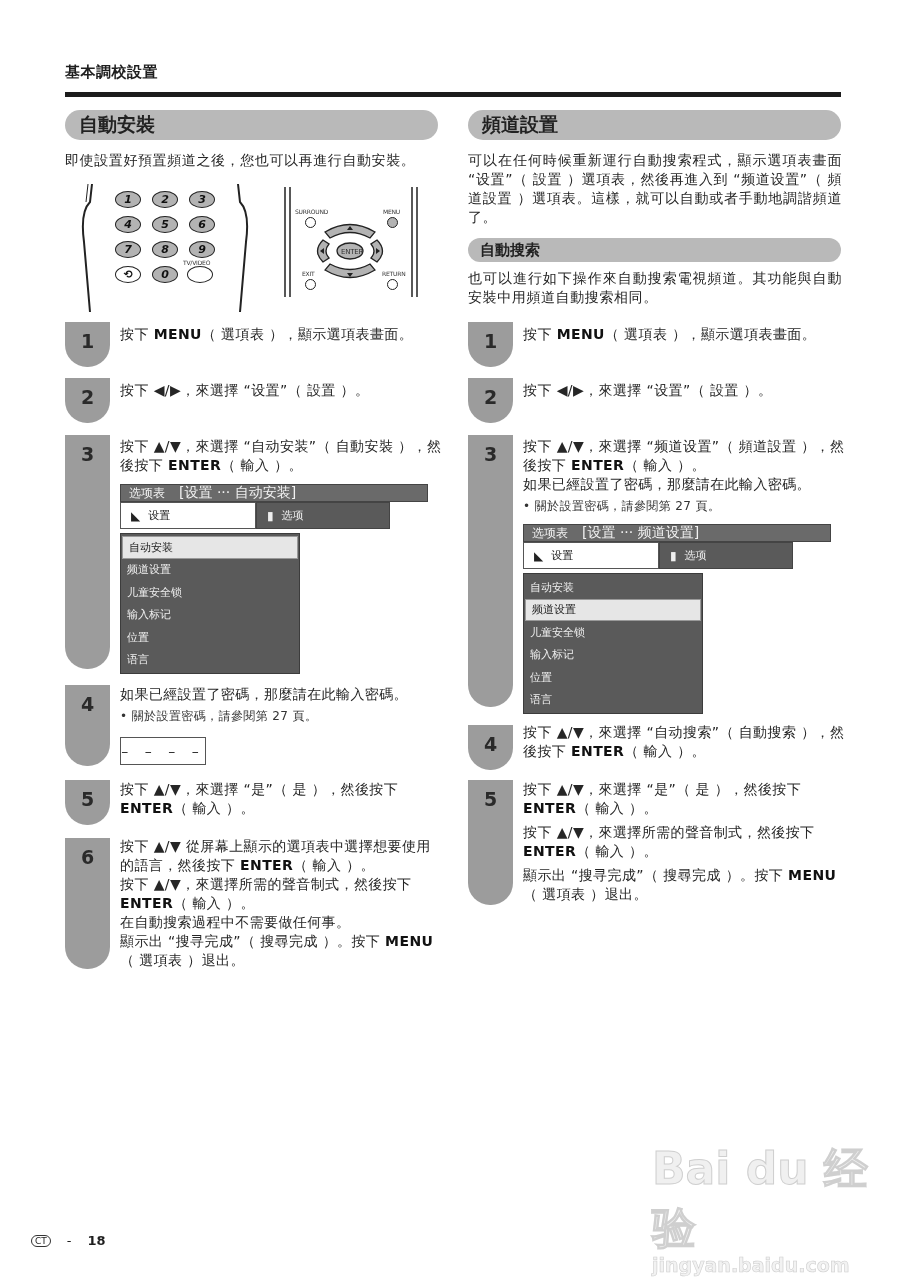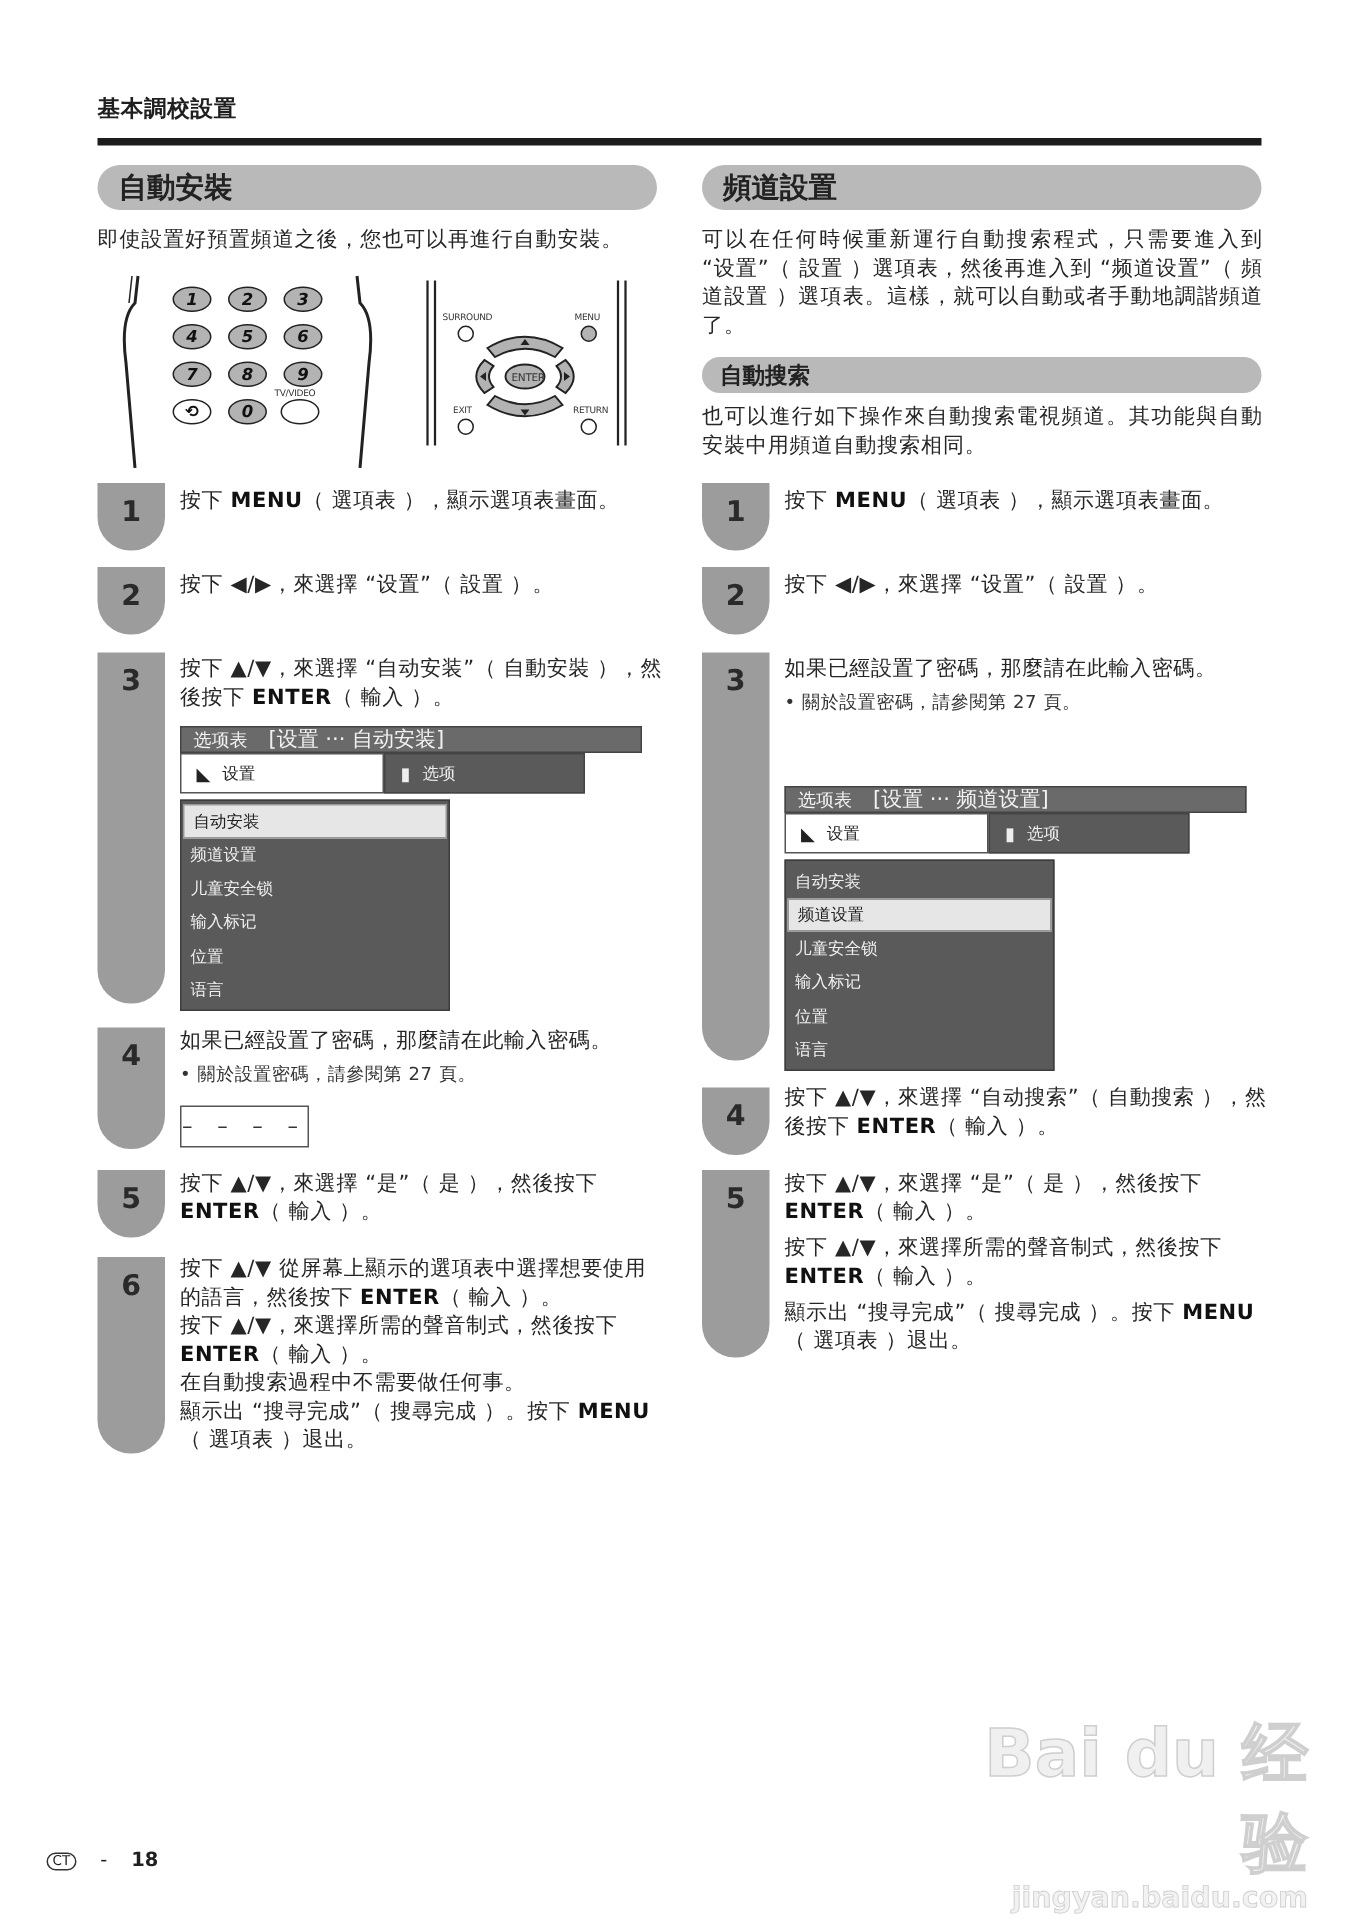--- a/index.html
+++ b/index.html
@@ -68,21 +68,21 @@
     background: #b3b3b3; border: 1.5px solid #222; box-sizing: border-box;
     display: flex; align-items: center; justify-content: center;
     font-size: 11px; font-weight: bold; font-style: italic; color: #111;
   }
   .remote-btn.plain { background: #fff; }
   .remote-label { position: absolute; font-size: 6px; color: #333; letter-spacing: -0.2px; }
   .round-small { position: absolute; width: 11px; height: 11px; border-radius: 50%; border: 1.3px solid #222; box-sizing: border-box; background: #fff; }
 
   .footer { left: 31px; top: 1233px; font-size: 13px; font-weight: bold; display: flex; align-items: center; gap: 16px; }
   .ct-mark { display: inline-block; border: 1px solid #333; border-radius: 8px; padding: 0 3px; font-size: 9px; font-weight: normal; }
-  .watermark { left: 632px; top: 1140px; width: 240px; height: 120px; color: #e6e6e6; text-align: right; }
+  .watermark { left: 652px; top: 1140px; width: 240px; height: 120px; color: #e6e6e6; }
   .wm-big { font-size: 44px; font-weight: bold; color: #f0f0f0; -webkit-text-stroke: 1px #cfcfcf; }
   .wm-url { font-size: 19px; font-weight: bold; color: #f2f2f2; -webkit-text-stroke: 0.6px #cfcfcf; margin-top: -4px; }
 </style>
 </head>
 <body>
 
 <div class="abs header-title">基本調校設置</div>
 <div class="abs header-rule"></div>
 
 <div class="abs section-pill" style="left:65px; top:110px; width:373px;">自動安裝</div>
@@ -176,32 +176,33 @@
 
 <div class="step-badge" style="left:65px; top:838px; height:131px;">6</div>
 <div class="step-text" style="left:120px; top:837px; width:320px;">
   <div><span>按下 ▲/▼ 從屏幕上顯示的選項表中選擇想要使用的語言，然後按下 </span><b>ENTER</b><span>（ 輸入 ）。</span></div>
   <div><span>按下 ▲/▼，來選擇所需的聲音制式，然後按下 </span><b>ENTER</b><span>（ 輸入 ）。</span></div>
   <div>在自動搜索過程中不需要做任何事。</div>
   <div><span>顯示出 “搜寻完成”（ 搜尋完成 ）。按下 </span><b>MENU</b><span>（ 選項表 ）退出。</span></div>
 </div>
 
 <div class="abs section-pill" style="left:468px; top:110px; width:373px;">頻道設置</div>
-<div class="abs para" style="left:468px; top:151px; width:374px;">可以在任何時候重新運行自動搜索程式，只需要進入到 “设置”（ 設置 ）選項表，然後再進入到 “频道设置”（ 頻道設置 ）選項表。這樣，就可以自動或者手動地調諧頻道了。</div>
+<div class="abs para" style="left:468px; top:151px; width:374px;">可以在任何時候重新運行自動搜索程式，顯示選項表畫面 “设置”（ 設置 ）選項表，然後再進入到 “频道设置”（ 頻道設置 ）選項表。這樣，就可以自動或者手動地調諧頻道了。</div>
 <div class="abs sub-pill" style="left:468px; top:238px; width:373px;">自動搜索</div>
 <div class="abs para" style="left:468px; top:269px; width:374px;">也可以進行如下操作來自動搜索電視頻道。其功能與自動安裝中用頻道自動搜索相同。</div>
 
 <div class="step-badge" style="left:468px; top:322px; height:45px;">1</div>
 <div class="step-text" style="left:523px; top:325px; width:320px;"><span>按下 </span><b>MENU</b><span>（ 選項表 ），顯示選項表畫面。</span></div>
 
 <div class="step-badge" style="left:468px; top:378px; height:45px;">2</div>
 <div class="step-text" style="left:523px; top:381px; width:320px;">按下 ◀/▶，來選擇 “设置”（ 設置 ）。</div>
 
 <div class="step-badge" style="left:468px; top:435px; height:272px;">3</div>
 <div class="step-text" style="left:523px; top:437px; width:322px;">
+  <div><span>按下 ▲/▼，來選擇 “频道设置”（ 頻道設置 ），然後按下 </span><b>ENTER</b><span>（ 輸入 ）。</span></div>
   <div>如果已經設置了密碼，那麼請在此輸入密碼。</div>
   <div class="bullet">• 關於設置密碼，請參閱第 27 頁。</div>
 </div>
 
 <div class="menu" style="left:523px; top:524px; width:308px;">
   <div class="menu-title">
       <span>选项表</span>
       <span class="path">[设置 ··· 频道设置]</span>
     </div>
   <div class="menu-tabs">

